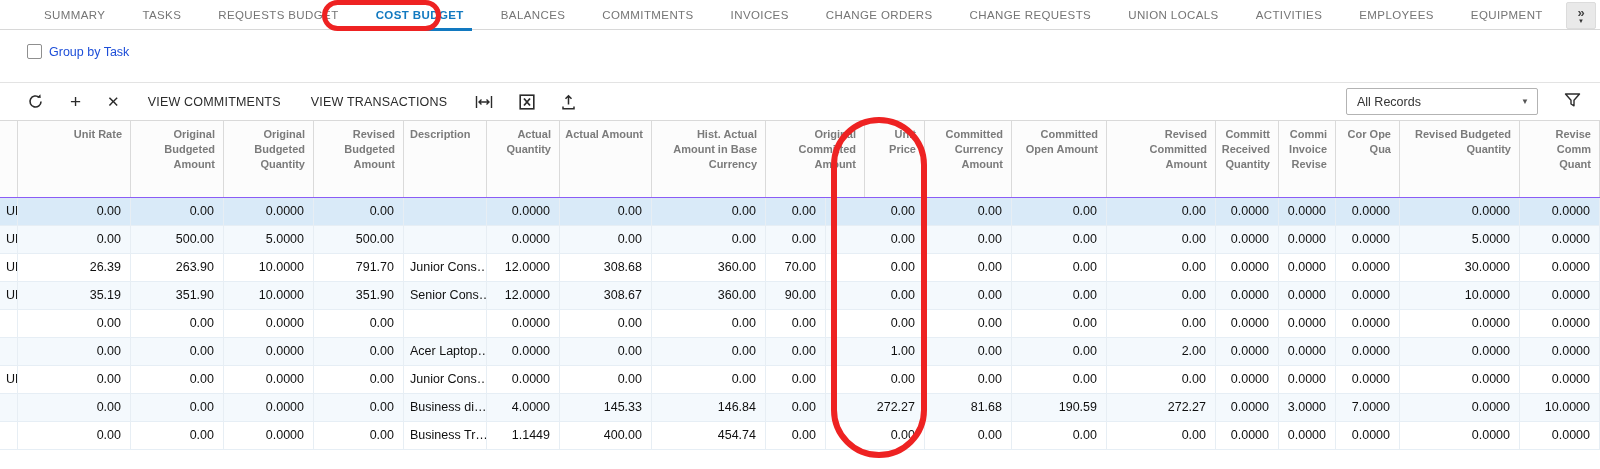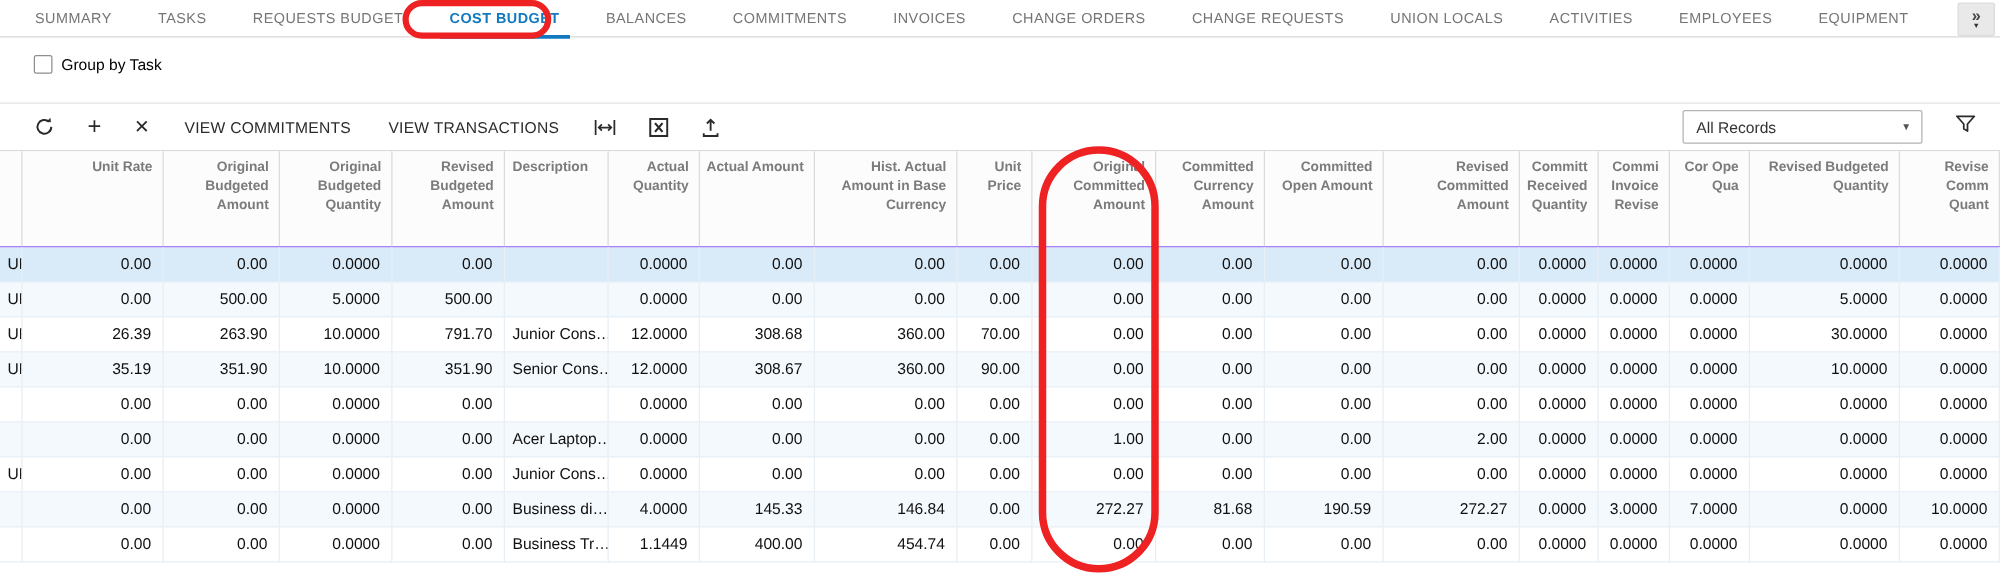--- a/index.html
+++ b/index.html
@@ -4,21 +4,21 @@
 <style>
   * { box-sizing: border-box; }
   html,body { margin:0; padding:0; background:#fff; }
   .app {
     position:relative; width:1600px; height:469px; overflow:hidden;
     font-family:"Liberation Sans", sans-serif; background:#fff;
   }
   
   .tabbar {
     position:absolute; top:0; left:0; right:0; height:30px;
-    display:flex; align-items:center; gap:37px; padding-left:28px;
+    display:flex; align-items:center; gap:37px; padding-left:44px;
     border-bottom:1px solid #d8d8d8; background:#fff;
   }
   .tab {
     position:relative; height:30px; display:flex; align-items:center;
     font-size:11.5px; letter-spacing:.4px; color:#757575; cursor:pointer;
     white-space:nowrap;
   }
   .tab.active { color:var(--accent); font-weight:bold; }
   .tab.active::after {
     content:""; position:absolute; left:-8px; right:-8px; bottom:-1px;
@@ -28,21 +28,21 @@
     position:absolute; right:4px; top:2px; width:30px; height:27px;
     background:#e9e9e9; border:1px solid #dcdcdc; border-radius:2px;
     display:flex; flex-direction:column; align-items:center; justify-content:center;
     cursor:pointer; color:#444;
   }
   .overflow-btn .chev { font-size:13px; font-weight:bold; line-height:11px; }
   .overflow-btn .tri { font-size:6px; line-height:6px; color:#333; }
   
   .groupby {
     position:absolute; top:44px; left:27px; display:flex; align-items:center; gap:7px;
-    font-size:12.5px; color:#000000;
+    font-size:12.5px; color:#1d4ed8;
   }
   .checkbox {
     width:15px; height:15px; border:1px solid #8f8f8f; border-radius:2px; background:#fff;
   }
   
   .toolbar {
     position:absolute; top:82px; left:0; right:0; height:39px;
     border-top:1px solid #e3e3e3; border-bottom:1px solid #d9d9d9;
     display:flex; align-items:center; background:#fff; padding:0 14px;
   }
@@ -177,22 +177,22 @@
     <div class="grid-header">
         <div class="hcell left" style="width: 18px;"></div>
         <div class="hcell" style="width: 113px;">Unit Rate</div>
         <div class="hcell" style="width: 93px;">Original Budgeted Amount</div>
         <div class="hcell" style="width: 90px;">Original Budgeted Quantity</div>
         <div class="hcell" style="width: 90px;">Revised Budgeted Amount</div>
         <div class="hcell left" style="width: 83px;">Description</div>
         <div class="hcell" style="width: 73px;">Actual Quantity</div>
         <div class="hcell" style="width: 92px;">Actual Amount</div>
         <div class="hcell" style="width: 114px;">Hist. Actual Amount in Base Currency</div>
+        <div class="hcell" style="width: 99px;">Original Committed Amount</div>
         <div class="hcell" style="width: 60px;">Unit Price</div>
-        <div class="hcell" style="width: 99px;">Original Committed Amount</div>
         <div class="hcell" style="width: 87px;">Committed Currency Amount</div>
         <div class="hcell" style="width: 95px;">Committed Open Amount</div>
         <div class="hcell" style="width: 109px;">Revised Committed Amount</div>
         <div class="hcell" style="width: 63px;">Committ Received Quantity</div>
         <div class="hcell" style="width: 57px;">Commi Invoice Revise</div>
         <div class="hcell" style="width: 64px;">Cor Ope Qua</div>
         <div class="hcell" style="width: 120px;">Revised Budgeted Quantity</div>
         <div class="hcell" style="width: 80px;">Revise Comm Quant</div>
       </div>
     <div class="grid-body">

